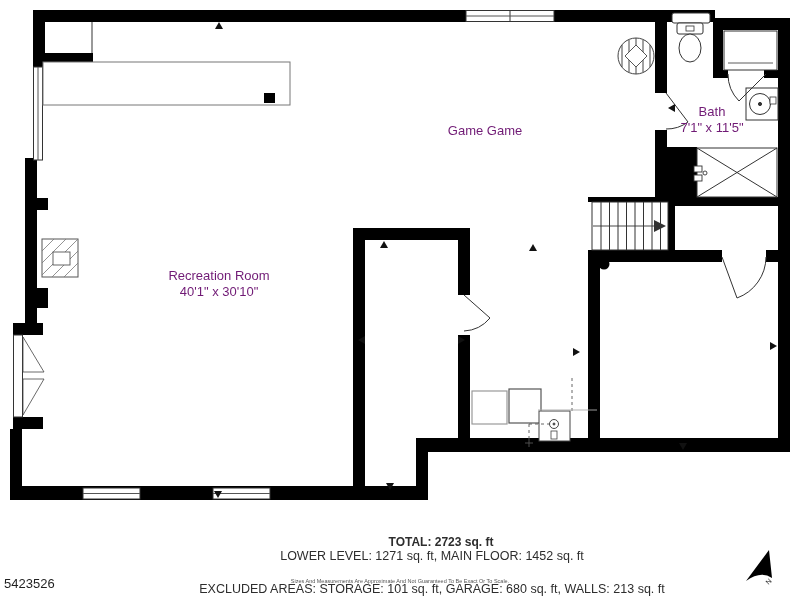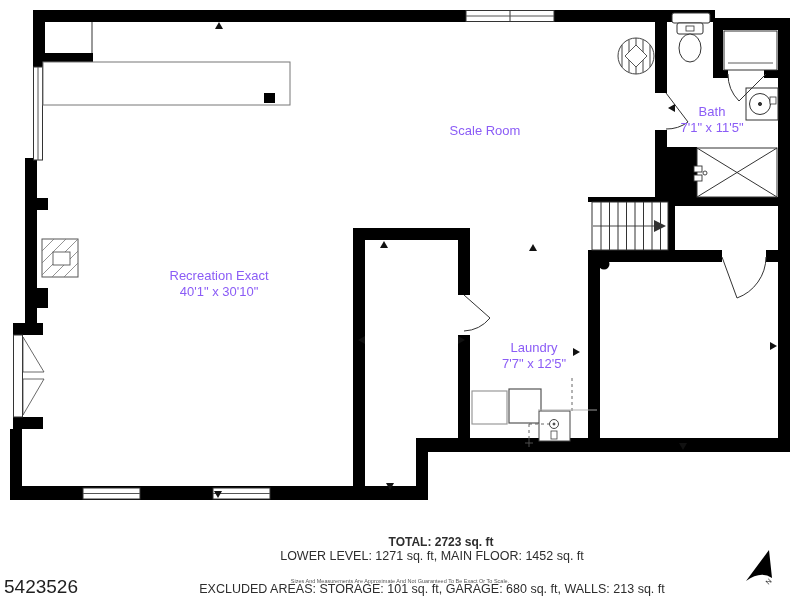--- a/index.html
+++ b/index.html
@@ -1,25 +1,25 @@
 <!DOCTYPE html>
 <html><head>
 <meta charset="utf-8">
 <style>
   html,body{margin:0;padding:0;background:#fff;}
   #stage{position:relative;width:800px;height:600px;background:#fff;overflow:hidden;
          font-family:"Liberation Sans",sans-serif;}
   #plan-svg{position:absolute;left:0;top:0;}
   .lbl{position:absolute;transform:translateX(-50%);text-align:center;
-       color:#8b5cf6;font-size:13px;line-height:16px;white-space:nowrap;}
+       color:#701a75;font-size:13px;line-height:16px;white-space:nowrap;}
   .foot{position:absolute;left:0;width:800px;text-align:center;color:#2d2d2d;}
   .foot.total{font-weight:bold;font-size:12px;padding-left:41px;}
   .foot.sub{font-size:12.5px;padding-left:32px;}
   .foot.tiny{font-size:5.5px;color:#555;}
-  #listing-id{position:absolute;left:4px;top:576px;font-size:19px;color:#1f1f1f;}
+  #listing-id{position:absolute;left:4px;top:576px;font-size:13px;color:#1f1f1f;}
   #north{position:absolute;left:738px;top:545px;width:50px;height:50px;}
   #north-n{position:absolute;left:766px;top:578px;font-size:7px;color:#111;
            transform:rotate(-45deg);}
 </style>
 </head>
 <body>
 
 <div id="stage">
 
   <svg id="plan-svg" width="800" height="600" viewBox="0 0 800 600">
@@ -208,34 +208,30 @@
       <polygon points="683,450 679,443 687,443"></polygon>
       <polygon points="777,346 770,342 770,350"></polygon>
       <polygon points="668,108 675,104 675,112"></polygon>
       <polygon points="358,340 365,336 365,344"></polygon>
       <polygon points="465,340 458,336 458,344"></polygon>
       <polygon points="580,352 573,348 573,356"></polygon>
     </g>
   </svg>
 
   <div class="lbl" style="left:485px;top:123px">
-    <div>Scale Room</div>
+    <div>Game Game</div>
   </div>
   <div class="lbl" style="left:219px;top:268px">
-    <div>Recreation Exact</div>
+    <div>Recreation Room</div>
     <div>40'1" x 30'10"</div>
   </div>
   <div class="lbl" style="left:712px;top:104px">
     <div>Bath</div>
     <div>7'1" x 11'5"</div>
   </div>
-  <div class="lbl" style="left:534px;top:340px">
-    <div>Laundry</div>
-    <div>7'7" x 12'5"</div>
-  </div>
 
   <div class="foot total" style="top:535px">TOTAL: 2723 sq. ft</div>
   <div class="foot sub" style="top:549px">LOWER LEVEL: 1271 sq. ft, MAIN FLOOR: 1452 sq. ft</div>
   <div class="foot sub" style="top:582px">EXCLUDED AREAS: STORAGE: 101 sq. ft, GARAGE: 680 sq. ft, WALLS: 213 sq. ft</div>
   <div class="foot tiny" style="top:578px">Sizes And Measurements Are Approximate And Not Guaranteed To Be Exact Or To Scale.</div>
 
   <div id="listing-id">5423526</div>
 
   <svg id="north" width="50" height="50" viewBox="738 545 50 50">
     <path d="M769,550 L746,581 Q761,570 772,578 Z" fill="#000"></path>

